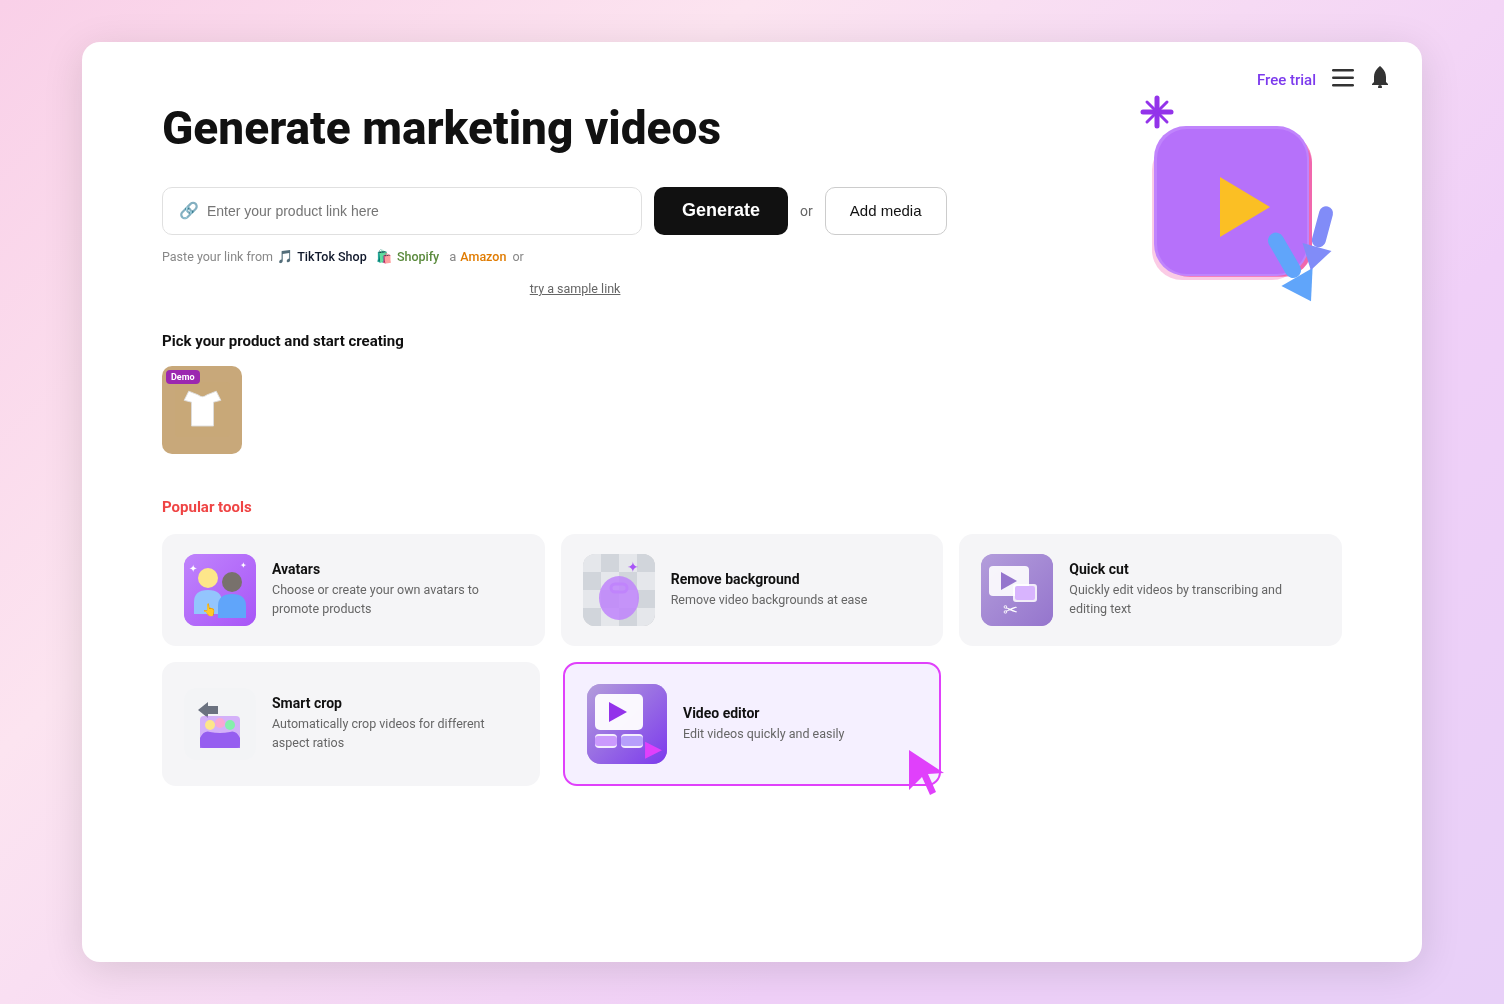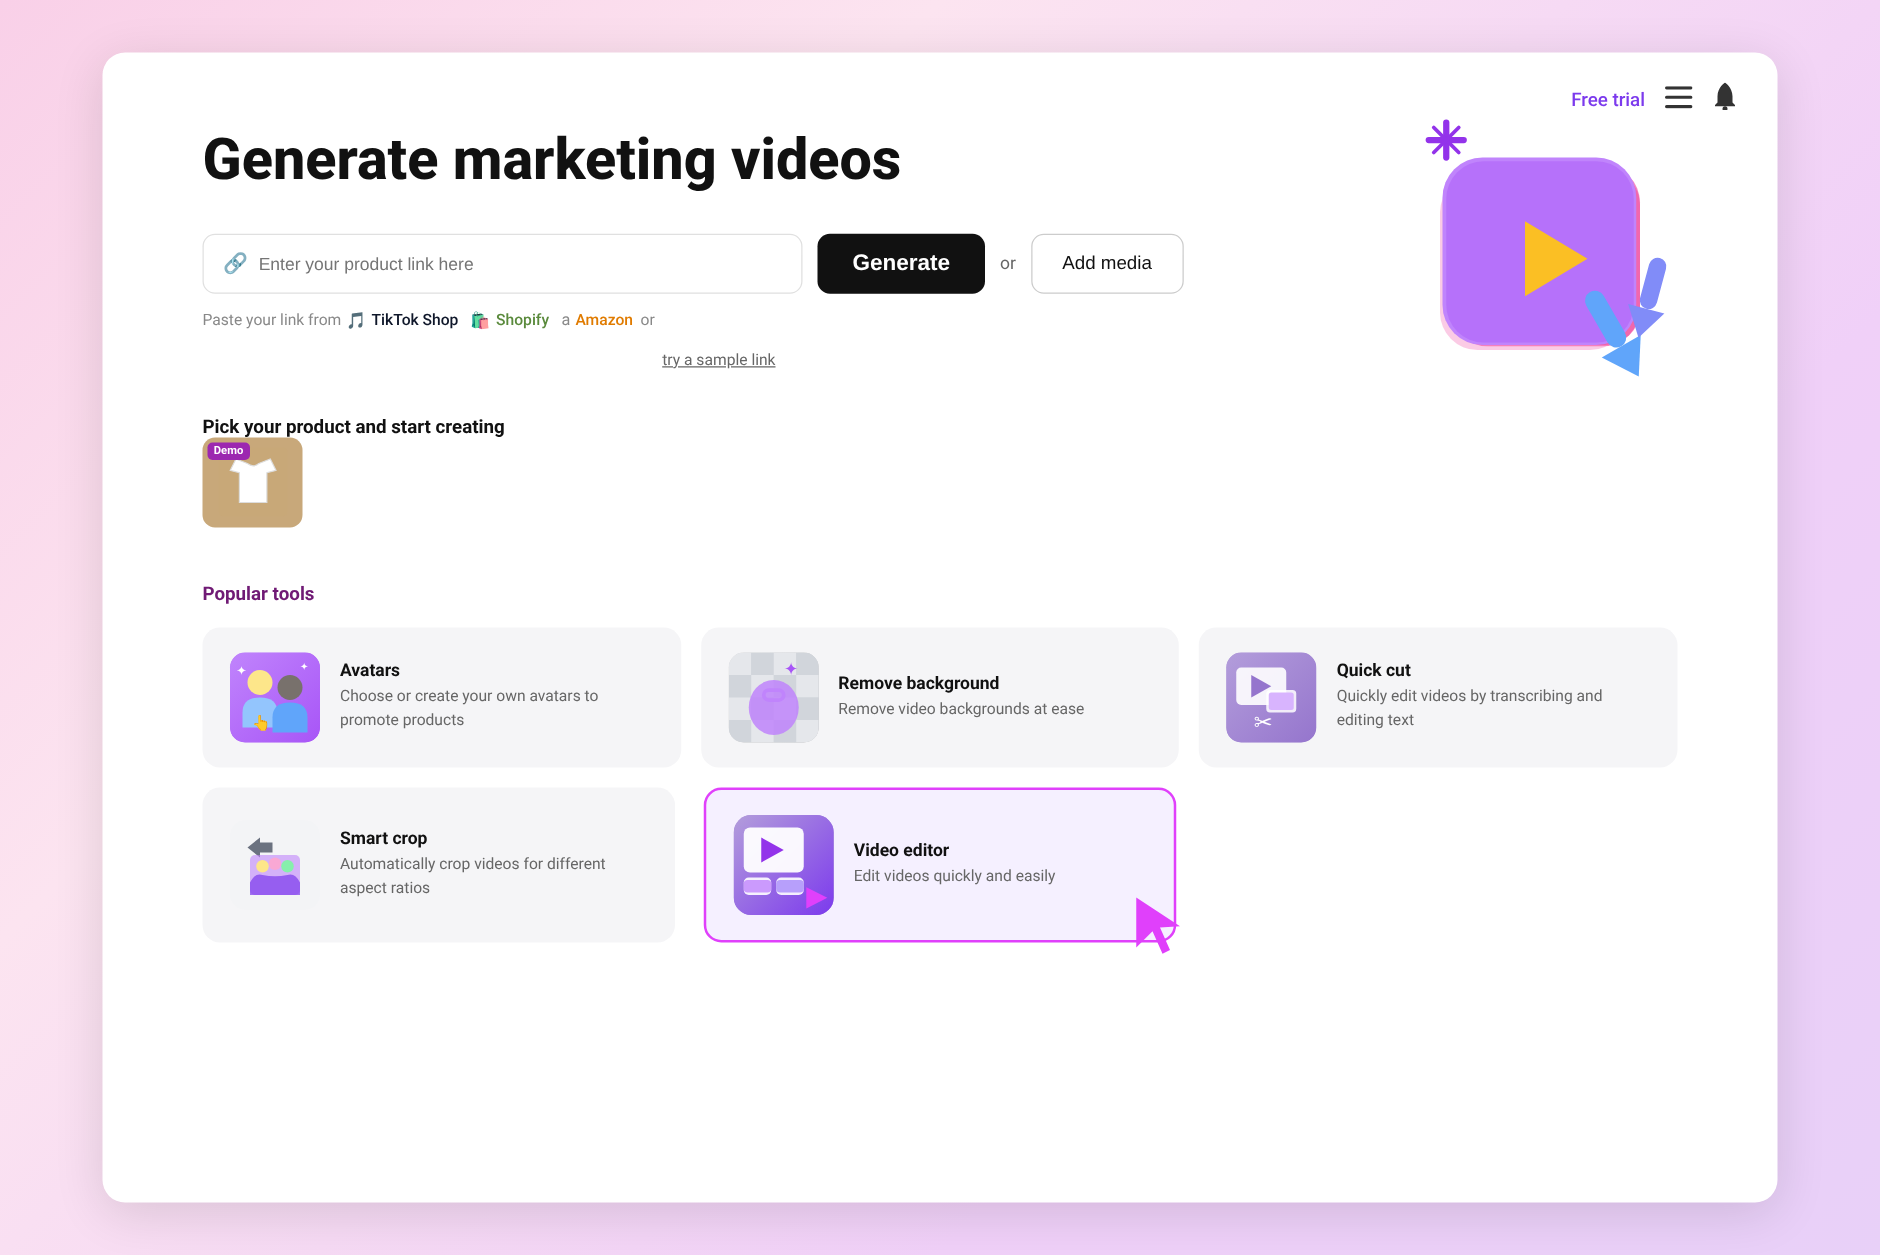--- a/index.html
+++ b/index.html
@@ -132,30 +132,30 @@
     .paste-hint .link-text.amazon { color: #e07b00; }
     .paste-hint .sample-link {
       color: #666;
       text-decoration: underline;
       cursor: pointer;
     }
     .section-title {
       font-size: 15px;
       font-weight: 700;
       color: #111;
-      margin-bottom: 0;
+      margin-bottom: 16px;
     }
     .product-picks {
       display: flex;
       gap: 12px;
       margin-bottom: 44px;
     }
     .product-thumb {
       width: 80px;
-      height: 72px;
+      height: 88px;
       border-radius: 10px;
       background: #c8a87a;
       position: relative;
       overflow: hidden;
       cursor: pointer;
     }
     .demo-badge {
       position: absolute;
       top: 4px;
       left: 4px;
@@ -173,21 +173,21 @@
       align-items: center;
       justify-content: center;
     }
     .shirt-svg {
       width: 55px;
       height: 55px;
     }
     .popular-tools-title {
       font-size: 15px;
       font-weight: 700;
-      color: #701a75;
+      color: #ef4444;
       margin-bottom: 18px;
     }
     .tools-grid {
       display: grid;
       grid-template-columns: 1fr 1fr 1fr;
       gap: 16px;
     }
     .tool-card {
       background: #f5f5f7;
       border-radius: 14px;

